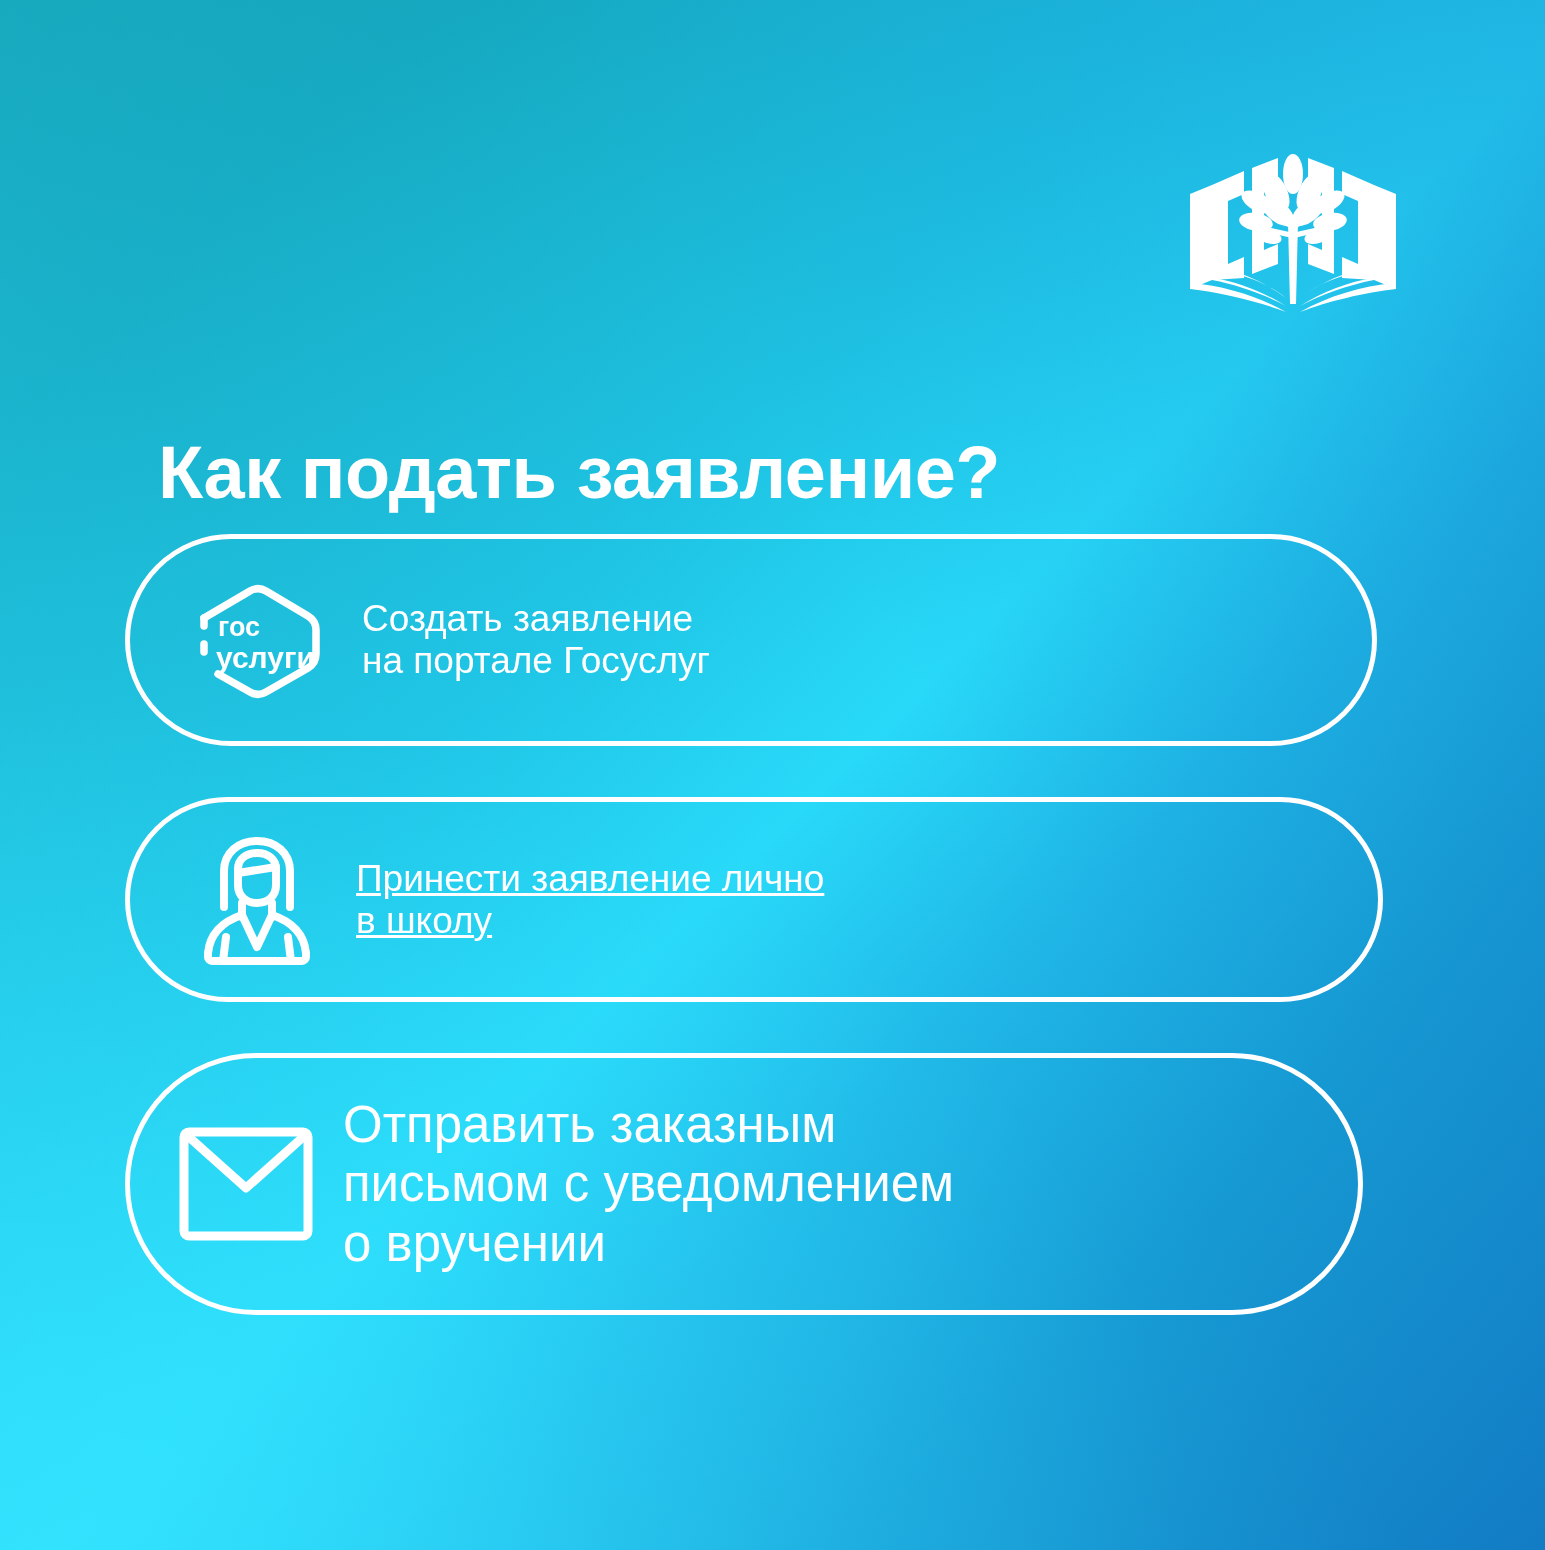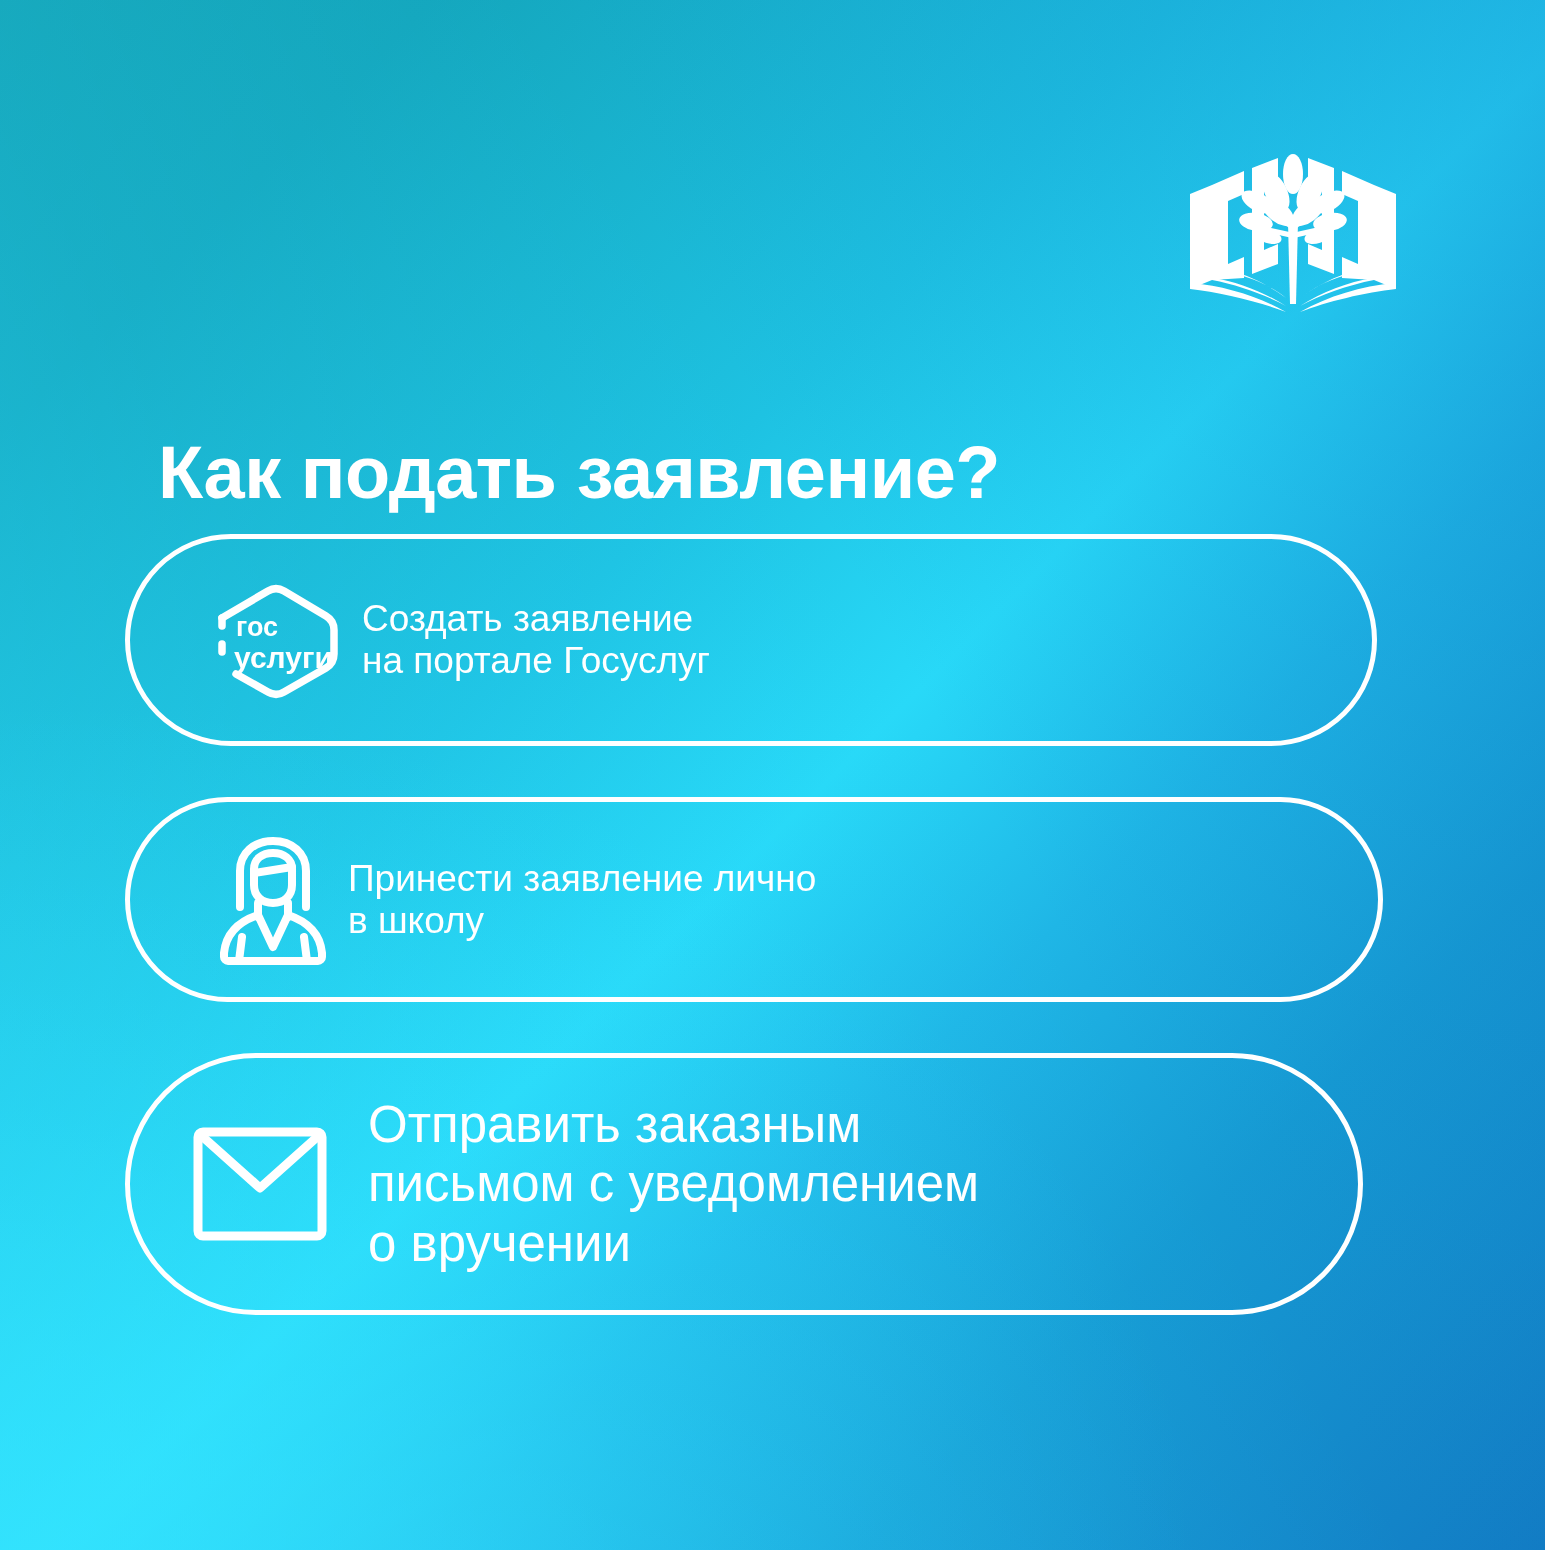--- a/index.html
+++ b/index.html
@@ -95,36 +95,36 @@
   #card-1 { top: 534px;  width: 1252px; height: 212px; }
   #card-2 { top: 797px;  width: 1258px; height: 205px; }
   #card-3 { top: 1053px; width: 1238px; height: 262px; }
 
   .card-icon {
     flex: 0 0 auto;
     width: 150px;
     margin-left: 60px;
     display: flex;
     align-items: center;
-    justify-content: flex-end;
+    justify-content: flex-start;
   }
   #card-3 .card-icon { margin-left: 48px; }
   .card-icon svg { display: block; }
 
   .card-text {
     color: #ffffff;
     font-size: 37px;
     font-weight: 400;
     line-height: 1.13;
     margin-left: 22px;
     white-space: pre-line;
     font-family: "Liberation Sans", "DejaVu Sans", sans-serif;
   }
-  #card-2 .card-text { margin-left: 8px; }
-  #card-3 .card-text { margin-left: 40px; font-size: 51px; line-height: 1.16; }
+  #card-2 .card-text { margin-left: 16px; text-decoration: underline; }
+  #card-3 .card-text { margin-left: 15px; font-size: 51px; line-height: 1.16; }
 </style>
 </head>
 <body>
 
 <div id="poster">
 
   <div id="logo">
     <svg viewBox="0 0 222 162" xmlns="http://www.w3.org/2000/svg" aria-hidden="true">
       <g fill="#ffffff">
 

